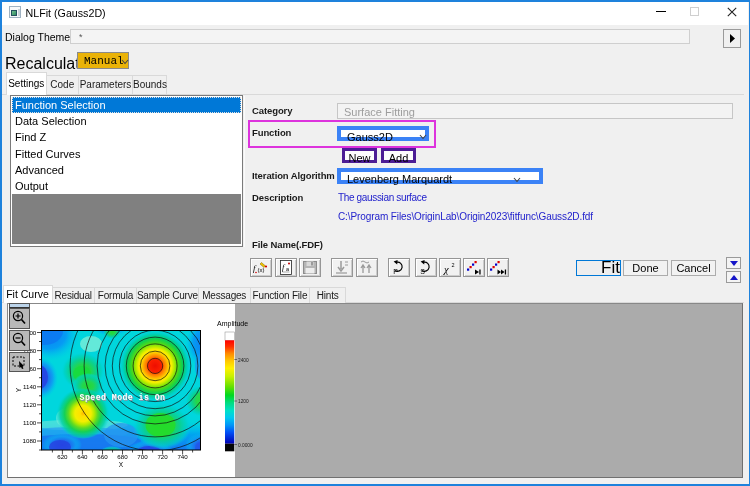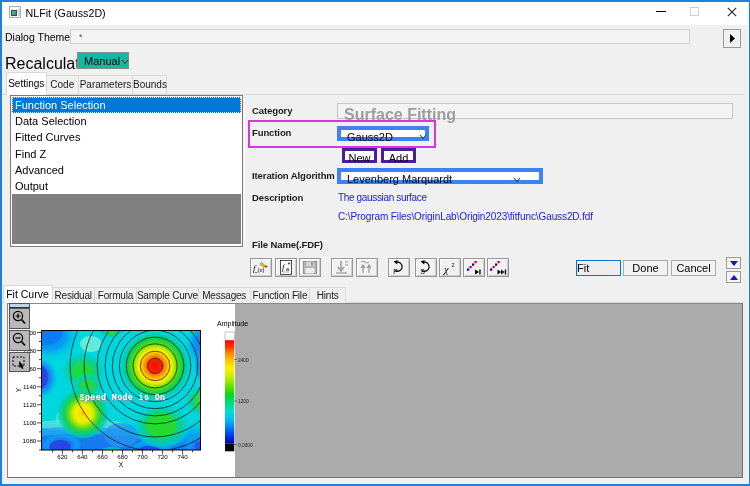--- a/index.html
+++ b/index.html
@@ -43,48 +43,48 @@
   <div class="abs" style="left:70px;top:29px;width:620px;height:15px;background:#f4f4f4;border:1px solid #cfcfcf;">
     <div class="abs" style="left:8px;top:2px;font-size:9px;color:#555;">*</div>
   </div>
   <div class="abs" style="left:723px;top:29px;width:18px;height:19px;background:#f0f0f0;border:1px solid #9a9a9a;">
     <svg class="abs" style="left:4px;top:3px;" width="9" height="11" viewBox="0 0 9 11">
         <path d="M2 1 L7 5.5 L2 10 Z" fill="#000"></path>
       </svg>
   </div>
 
   <div class="abs" style="left:5px;top:55px;font-size:16px;white-space:nowrap;">Recalculate</div>
-  <div class="abs" style="left:77px;top:52px;width:52px;height:17px;background:#14b8a6;border:1px solid #8a8a8a;">
+  <div class="abs" style="left:77px;top:52px;width:52px;height:17px;background:#eab308;border:1px solid #8a8a8a;font-family:Liberation Mono, monospace;">
     <div class="abs" style="left:6px;top:2px;font-size:11px;">Manual</div>
     <svg class="abs" style="left:42.5px;top:6px;" width="8" height="6" viewBox="0 0 8 6">
         <path d="M1 1 L4 4.5 L7 1" stroke="#444" stroke-width="1.1" fill="none"></path>
       </svg>
   </div>
 
   <div class="abs" style="left:2px;top:94px;width:742px;height:1px;background:#d9d9d9;"></div>
   <div class="abs tabA" style="left:6px;top:72px;width:40.5px;height:23px;line-height:22px;">Settings</div>
   <div class="abs tabI" style="left:46.5px;top:75px;width:32.5px;height:19px;line-height:18px;">Code</div>
   <div class="abs tabI" style="left:79px;top:75px;width:54px;height:19px;line-height:18px;">Parameters</div>
   <div class="abs tabI" style="left:133px;top:75px;width:34px;height:19px;line-height:18px;">Bounds</div>
 
   <div class="abs" style="left:10px;top:95px;width:233px;height:152px;border:1px solid #7a7a7a;background:#fff;padding:1px;">
     <div style="height:16.2px;background:#0078d7;color:#fff;font-size:11px;line-height:16px;padding-left:3px;outline:1px dotted #e0e0e0;outline-offset:-1px;">Function Selection</div>
     <div style="height:16.2px;font-size:11px;line-height:16px;padding-left:3px;">Data Selection</div>
+    <div style="height:16.2px;font-size:11px;line-height:16px;padding-left:3px;">Find Z</div>
     <div style="height:16.2px;font-size:11px;line-height:16px;padding-left:3px;">Fitted Curves</div>
-    <div style="height:16.2px;font-size:11px;line-height:16px;padding-left:3px;">Find Z</div>
     <div style="height:16.2px;font-size:11px;line-height:16px;padding-left:3px;">Advanced</div>
     <div style="height:16.2px;font-size:11px;line-height:16px;padding-left:3px;">Output</div>
     <div style="height:50px;background:#808080;"></div>
   </div>
 
   <div class="abs" style="left:243.5px;top:96px;width:1.5px;height:151px;background:#fbfbfb;"></div>
 
   <div class="abs blbl" style="left:252px;top:105px;">Category</div>
   <div class="abs" style="left:337px;top:103px;width:396px;height:16px;background:#f3f3f3;border:1px solid #c6c6c6;">
-    <div class="abs" style="left:6px;top:2px;font-size:16px;color:#9d9d9d;font-weight:bold;">Surface Fitting</div>
+    <div class="abs" style="left:6px;top:2px;font-size:11px;color:#9d9d9d;">Surface Fitting</div>
   </div>
   <div class="abs" style="left:248px;top:120px;width:188px;height:28px;border:2px solid #dd33dd;"></div>
   <div class="abs blbl" style="left:252px;top:127px;">Function</div>
   <div class="abs combo" style="left:337px;top:126px;width:92px;height:15px;">
     <div class="abs" style="left:6px;top:0.5px;">Gauss2D</div>
     <svg class="abs" style="left:78px;top:4px;" width="8" height="6" viewBox="0 0 8 6">
         <path d="M1 1 L4 4.5 L7 1" stroke="#444" stroke-width="1.1" fill="none"></path>
       </svg>
   </div>
   <div class="abs btn" style="left:342px;top:148px;width:35px;height:15px;line-height:14px;">New</div>
@@ -175,21 +175,21 @@
     <svg width="20" height="17" viewBox="0 0 20 17">
         <rect x="9.5" y="2" width="2.2" height="2.2" fill="#d00"></rect>
         <rect x="7" y="4.5" width="2.2" height="2.2" fill="#00c"></rect>
         <rect x="4.5" y="7" width="2.2" height="2.2" fill="#d00"></rect>
         <rect x="2" y="9.5" width="2.2" height="2.2" fill="#00c"></rect>
         <path d="M9.5 10.5 L13 13 L9.5 15.5 Z" fill="#000"></path>
         <path d="M13 10.5 L16.5 13 L13 15.5 Z" fill="#000"></path>
         <rect x="16.8" y="10.5" width="1.3" height="5" fill="#000"></rect>
       </svg>
   </div>
-  <div class="abs" style="left:576px;top:260px;width:45px;height:16px;background:#eeeeee;border:1px solid #0078d7;font-size:11px;text-align:left;line-height:14px;">Fit</div>
+  <div class="abs" style="left:576px;top:260px;width:45px;height:16px;background:#eeeeee;border:1px solid #0078d7;font-size:17px;text-align:right;line-height:14px;">Fit</div>
   <div class="abs" style="left:623px;top:260px;width:45px;height:16px;background:#f2f2f2;border:1px solid #acacac;font-size:11px;text-align:center;line-height:14px;">Done</div>
   <div class="abs" style="left:671px;top:260px;width:45px;height:16px;background:#f2f2f2;border:1px solid #acacac;font-size:11px;text-align:center;line-height:14px;">Cancel</div>
   <div class="abs" style="left:726px;top:257px;width:15px;height:12px;background:#f4f4f4;border:1px solid #9a9a9a;">
     <svg class="abs" style="left:3px;top:3px;" width="8" height="5" viewBox="0 0 8 5">
         <path d="M0 0 L8 0 L4 5 Z" fill="#1414c8"></path>
       </svg>
   </div>
   <div class="abs" style="left:726px;top:271px;width:15px;height:12px;background:#f4f4f4;border:1px solid #9a9a9a;">
     <svg class="abs" style="left:3px;top:3px;" width="8" height="5" viewBox="0 0 8 5">
         <path d="M0 5 L8 5 L4 0 Z" fill="#1414c8"></path>

